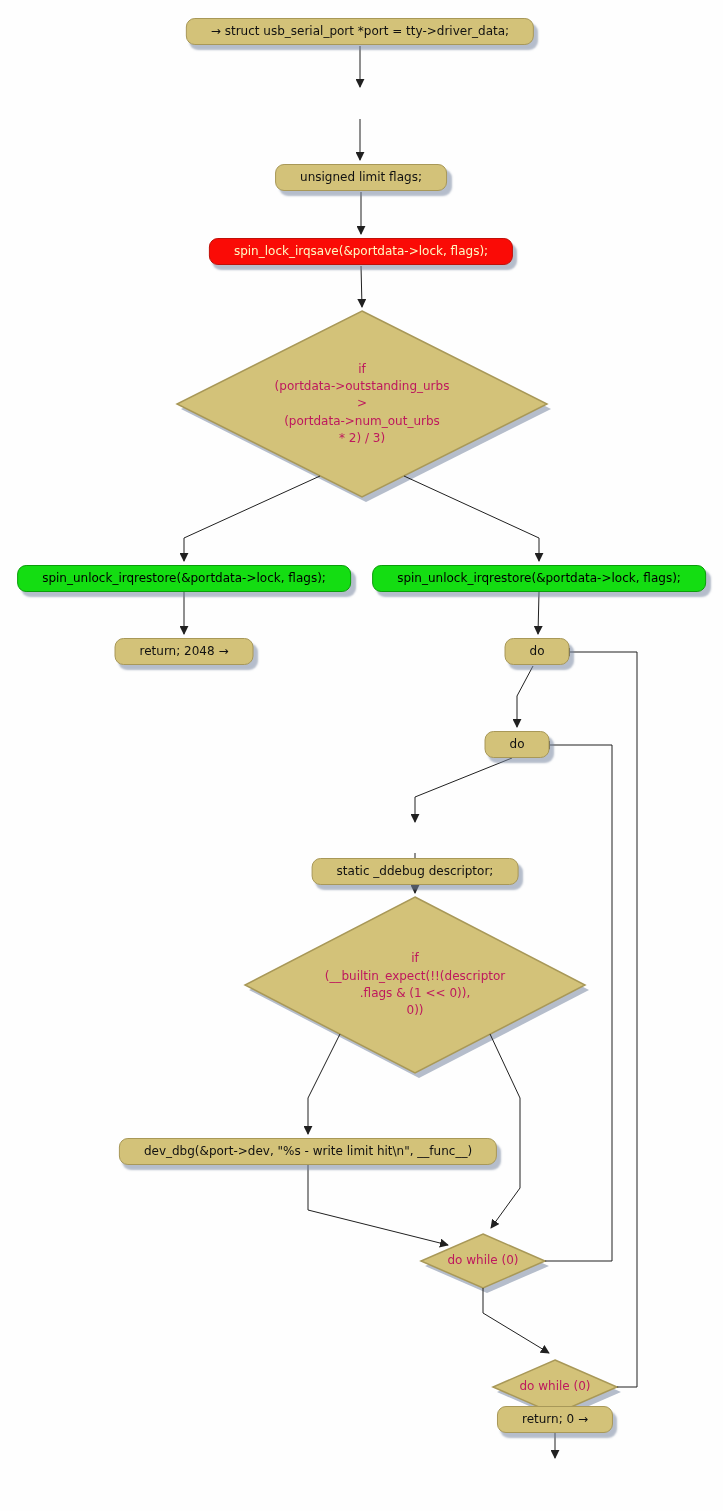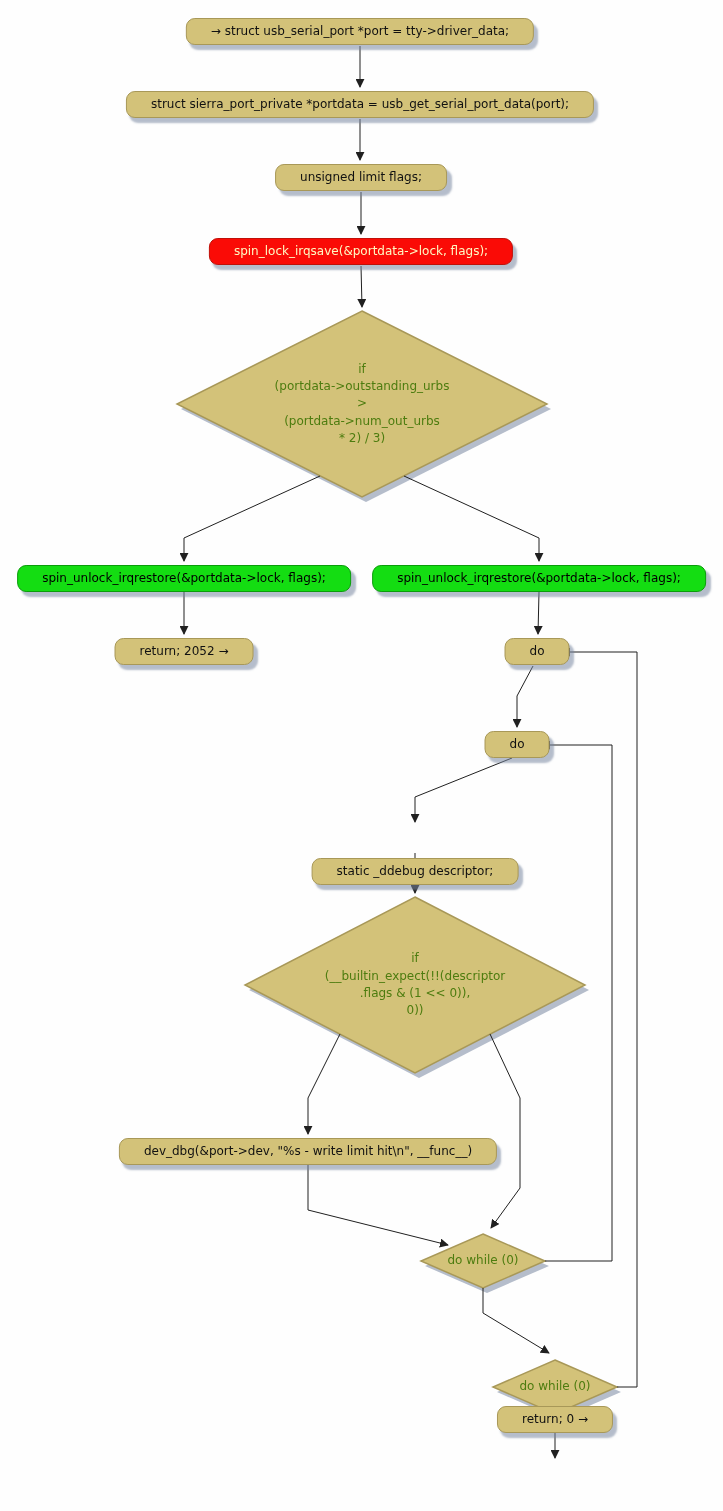--- a/index.html
+++ b/index.html
@@ -16,21 +16,21 @@
     padding:5px 24px; box-sizing:border-box;
     background:#d3c279; border:1.5px solid #a89858; border-radius:9px;
     font-size:12px; line-height:1.25; color:#111; white-space:nowrap;
     box-shadow:4px 5px 2px rgba(120,135,160,0.55);
   }
   .node.red   { background:#fa0b06; border-color:#c01008; color:#fef9c3; }
   .node.green { background:#14dd12; border-color:#0a9d0a; color:#000;text-align:center; }
 
   .diamond-label {
     position:absolute; display:flex; align-items:center; justify-content:center;
-    text-align:center; font-size:12px; line-height:1.45; color:#4d7c0f;
+    text-align:center; font-size:12px; line-height:1.45; color:#be185d;
     white-space:pre-line; pointer-events:none;
   }
 
   .edge { stroke:#202020; stroke-width:1; fill:none; }
   .dshape { fill:#d3c279; stroke:#a89858; stroke-width:1.5; }
   .dshadow { fill:rgba(120,135,160,0.55); stroke:none; }
 </style>
 </head>
 <body>
 
@@ -67,28 +67,27 @@
     <path class="edge" marker-end="url(#arr)" d="M340,1034 L308,1098 L308,1134"></path>
     <path class="edge" marker-end="url(#arr)" d="M490,1034 L520,1098 L520,1188 L491,1228"></path>
     <path class="edge" marker-end="url(#arr)" d="M308,1165 L308,1210 L448,1245"></path>
     <path class="edge" marker-end="url(#arr)" d="M483,1288 L483,1313 L549,1353"></path>
     <path class="edge" marker-end="url(#arr)" d="M555,1414 L555,1458"></path>
     <path class="edge" marker-end="url(#arr)" d="M545,1261 L612,1261 L612,745 L542,745"></path>
     <path class="edge" marker-end="url(#arr)" d="M617,1387 L637,1387 L637,652 L562,652"></path>
   </svg>
 
   <div class="node" style="left:360px; top:18px;">→ struct usb_serial_port *port = tty-&gt;driver_data;</div>
-  <div class="node" style="left:360px; top:91px;">struct sierra_port_private *portdata = usb_get_serial_port_data(port);</div>
   <div class="node" style="left:361px; top:164px;">unsigned limit flags;</div>
   <div class="node red" style="left:361px; top:238px;">spin_lock_irqsave(&amp;portdata-&gt;lock, flags);</div>
 
   <div class="node green" style="left:184px; top:565px;">spin_unlock_irqrestore(&amp;portdata-&gt;lock, flags);</div>
   <div class="node green" style="left:539px; top:565px;">spin_unlock_irqrestore(&amp;portdata-&gt;lock, flags);</div>
 
-  <div class="node" style="left:184px; top:638px;">return; 2052 →</div>
+  <div class="node" style="left:184px; top:638px;">return; 2048 →</div>
   <div class="node" style="left:537px; top:638px;">do</div>
   <div class="node" style="left:517px; top:731px;">do</div>
   <div class="node" style="left:415px; top:858px;">static _ddebug descriptor;</div>
   <div class="node" style="left:308px; top:1138px;">dev_dbg(&amp;port-&gt;dev, "%s - write limit hit\n", __func__)</div>
   <div class="node" style="left:555px; top:1406px;">return; 0 →</div>
 
   <div class="diamond-label" style="left:222px; top:345px; width:280px; height:118px;">if
 (portdata-&gt;outstanding_urbs
 &gt;
 (portdata-&gt;num_out_urbs

